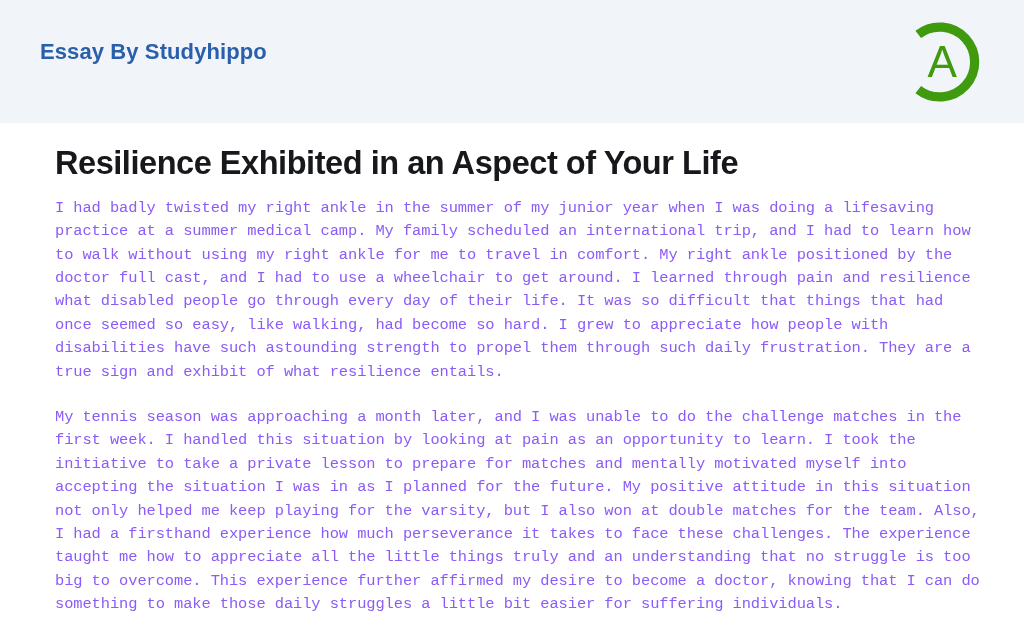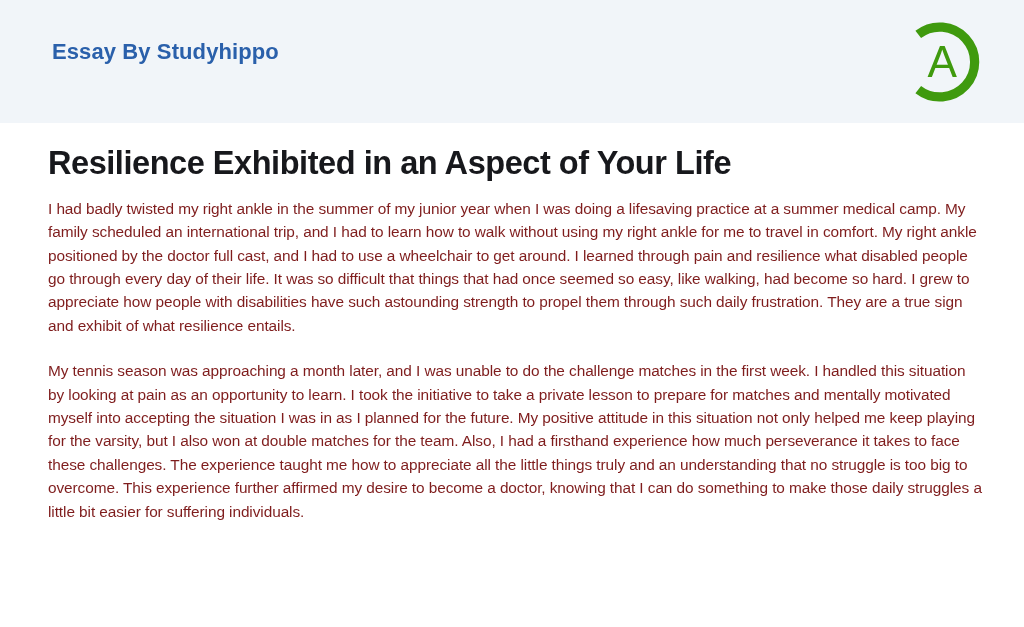--- a/index.html
+++ b/index.html
@@ -21,21 +21,21 @@
     box-sizing: border-box;
     width: 1024px;
     height: 123px;
     background: #f1f5f9;
     position: relative;
     padding: 0 40px;
   }
 
   .header-inner {
     position: absolute;
-    left: 52px;
+    left: 40px;
     top: 38px;
   }
 
   .brand-title {
     margin: 0;
     font-size: 22px;
     font-weight: bold;
     color: #2a60ab;
     letter-spacing: 0.1px;
     line-height: 1.25;
@@ -57,44 +57,44 @@
     right: 34px;
     top: 16px;
     width: 92px;
     height: 92px;
     display: block;
   }
 
   
   .article {
     box-sizing: border-box;
-    padding: 22px 40px 0 40px;
-    margin-left: 8px;
+    padding: 22px 40px 0 55px;
   }
 
   .article-title {
     margin: 0 0 14px 0;
     font-size: 32.5px;
     line-height: 1.16;
     font-weight: bold;
     color: #17181c;
     letter-spacing: -0.45px;
   }
 
   .article-body {
     max-width: 948px;
   }
 
   .article-body p {
     margin: 0 0 22px 0;
     font-size: 15.4px;
     line-height: 1.52;
-    color: #7f1d1d;
+    color: #8b5cf6;
     letter-spacing: -0.08px;
     text-align: left;
+    font-family: Liberation Mono, monospace;
   }
 
   .article-body p:last-child {
     margin-bottom: 0;
   }
 </style>
 </head>
 <body>
 
 <header class="site-header">

